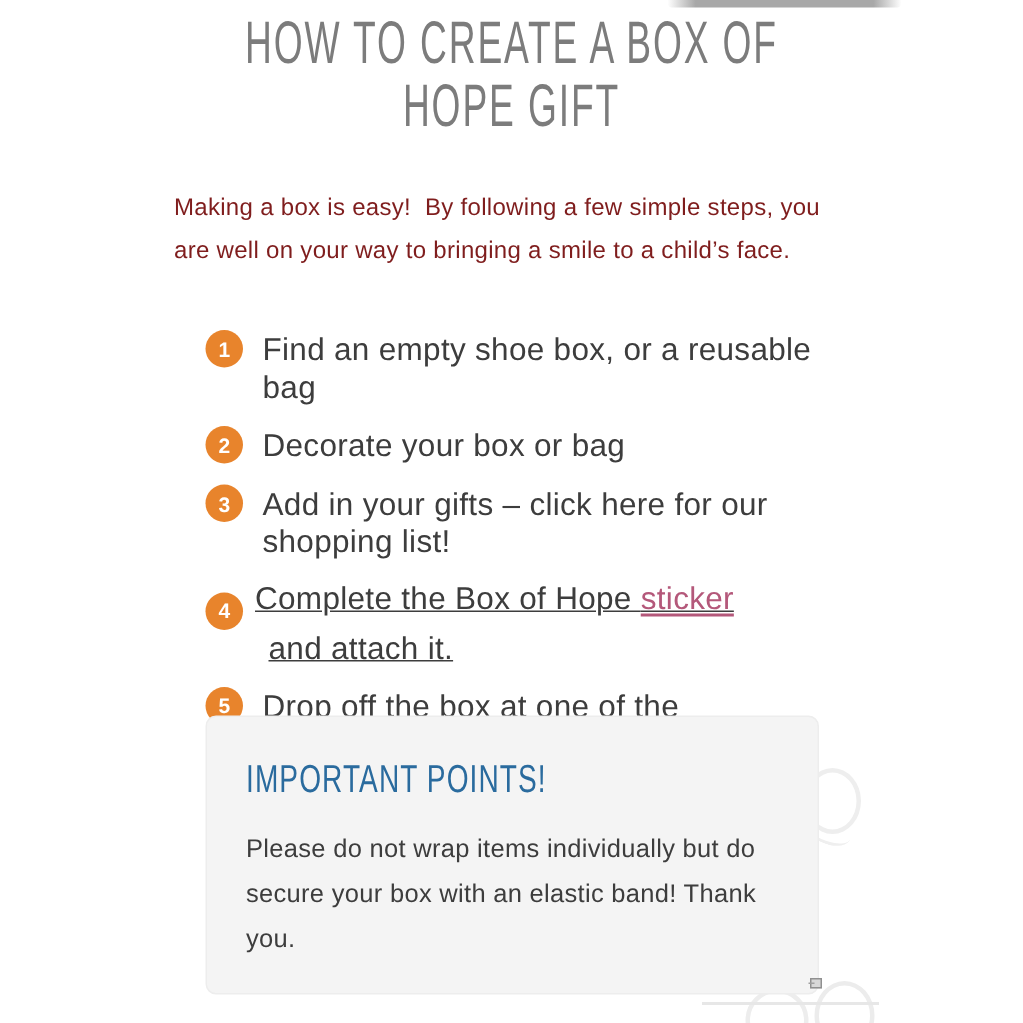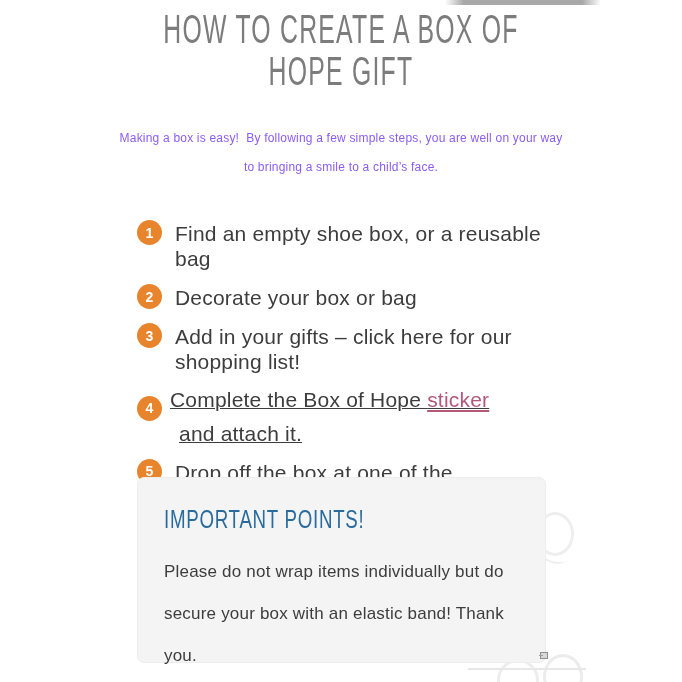--- a/index.html
+++ b/index.html
@@ -40,25 +40,24 @@
     transform: scaleX(0.62);
     transform-origin: 50% 0;
   }
   .title .title-line { display: block; }
 
   .intro {
     position: absolute;
     top: 124px;
     left: 116px;
     width: 450px;
-    text-align: center;
-    font-size: 12px;
+    font-size: 16px;
     line-height: 29px;
     letter-spacing: 0.2px;
-    color: #8b5cf6;
+    color: #7f1d1d;
   }
 
   .steps {
     position: absolute;
     top: 220px;
     left: 137px;
     width: 410px;
     list-style: none;
   }
   .step {
@@ -130,21 +129,21 @@
     letter-spacing: 1px;
     color: #2a6b9e;
     transform: scaleX(0.72);
     transform-origin: 0 50%;
     white-space: nowrap;
   }
   .card-body {
     margin-top: 17px;
     width: 358px;
     font-size: 17px;
-    line-height: 42px;
+    line-height: 30px;
     letter-spacing: 0.2px;
     color: #3d3d3d;
   }
 
   
   .watermark { position: absolute; z-index: 1; }
   .wm-circle-1 {
     left: 536px; top: 512px;
     width: 38px; height: 44px;
     border: 3px solid #eeeeee;

